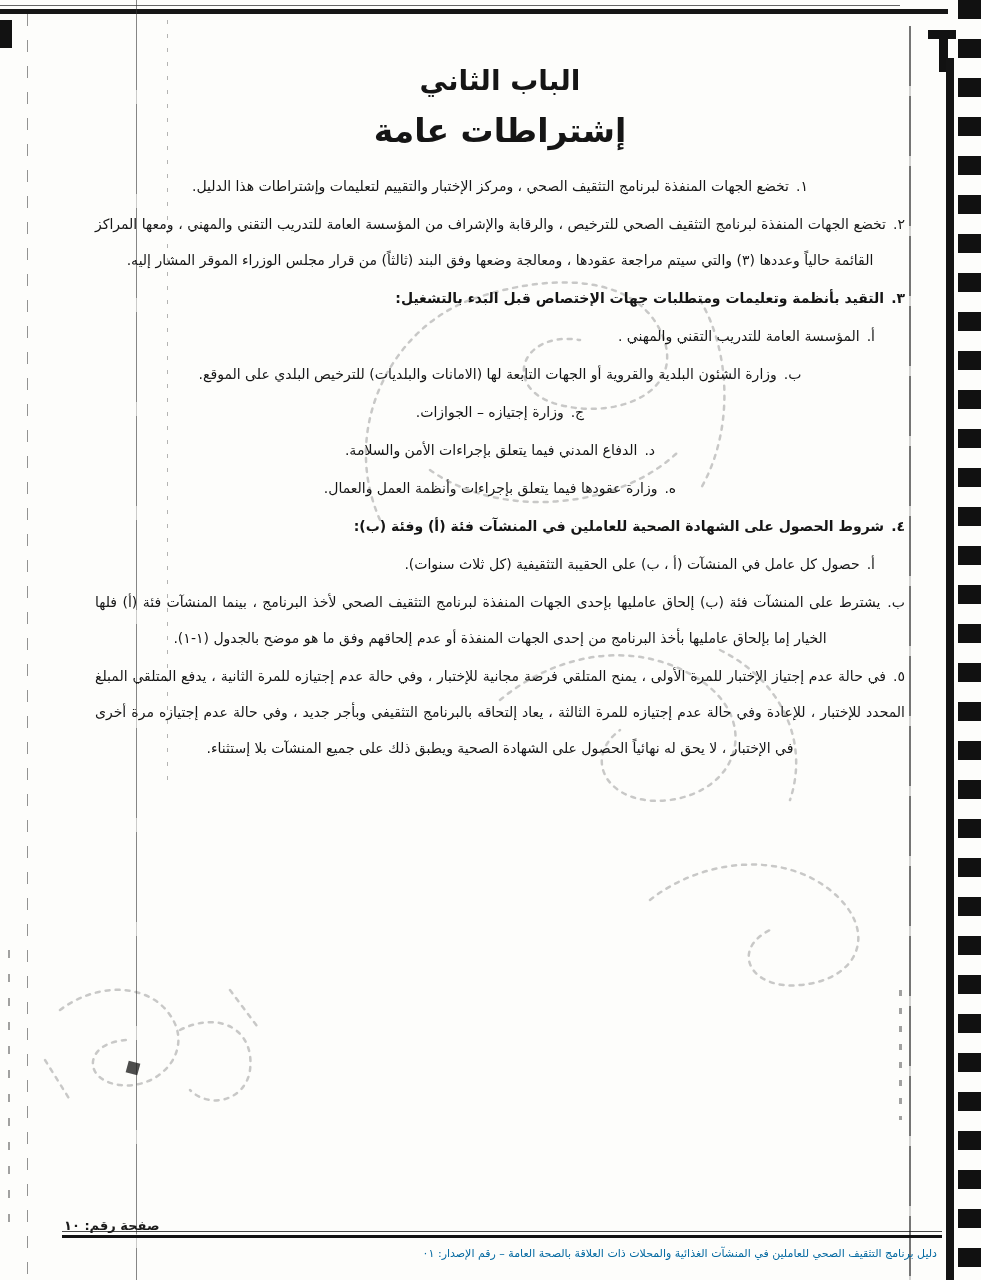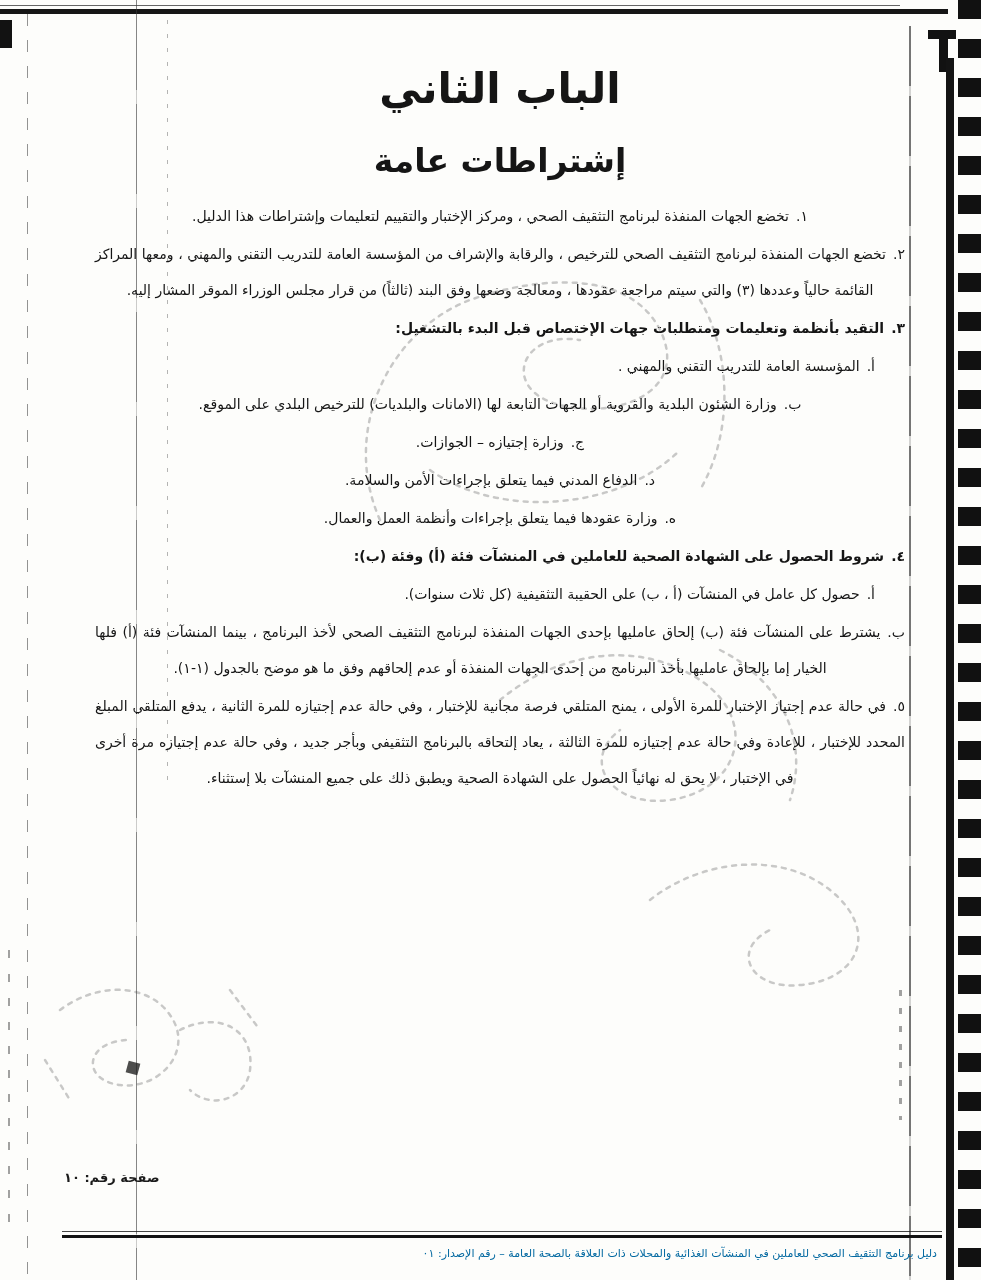--- a/index.html
+++ b/index.html
@@ -51,26 +51,26 @@
   }
   .watermarks { position: absolute; inset: 0; pointer-events: none; }
   
   .footer-rule-thin  { position: absolute; left: 62px; top: 1231px; width: 880px; height: 1px; background: rgba(25,25,25,.8); }
   .footer-rule-thick { position: absolute; left: 62px; top: 1235px; width: 880px; height: 3px; background: #131313; }
   .footer-doc-title {
     position: absolute; right: 44px; top: 1247px; direction: rtl;
     font-size: 11px; color: #0369a1; letter-spacing: 0;
   }
   .footer-page-num {
-    position: absolute; left: 64px; top: 1170px; direction: rtl;
+    position: absolute; left: 64px; top: 1218px; direction: rtl;
     font-size: 13px; font-weight: bold; color: #1b1b1b;
   }
   
   .content { position: absolute; top: 64px; right: 76px; width: 810px; }
-  .chapter-title { margin: 0 0 28px 0; text-align: center; font-size: 42px; font-weight: bold; }
+  .chapter-title { margin: 0 0 14px 0; text-align: center; font-size: 28px; font-weight: bold; }
   .section-title { margin: 0 0 18px 0; text-align: center; font-size: 33px; font-weight: bold; }
   .list { font-size: 14px; line-height: 36px; }
   .item { margin: 0 0 2px 0; }
   .p-just   { text-align: justify; text-align-last: center; }
   .p-right  { text-align: right; }
   .p-center { text-align: center; }
   .hdr { font-weight: bold; margin-top: 1px; }
   .indent1 { padding-right: 30px; }
   .marker { margin-left: 7px; }
 </style>

